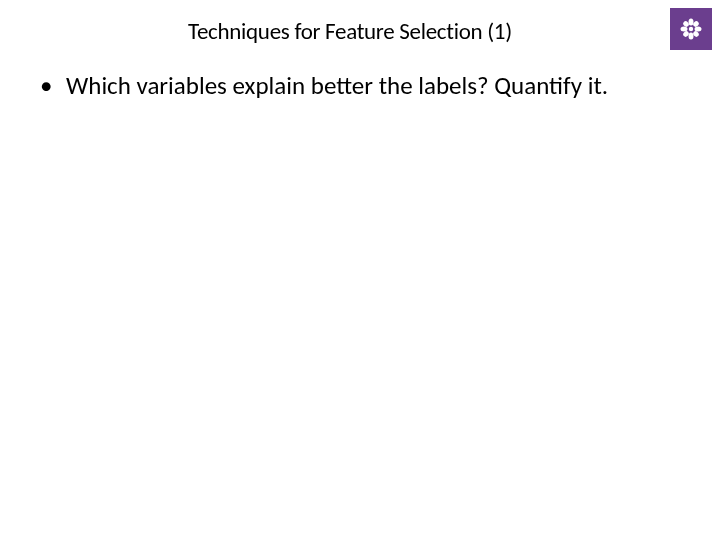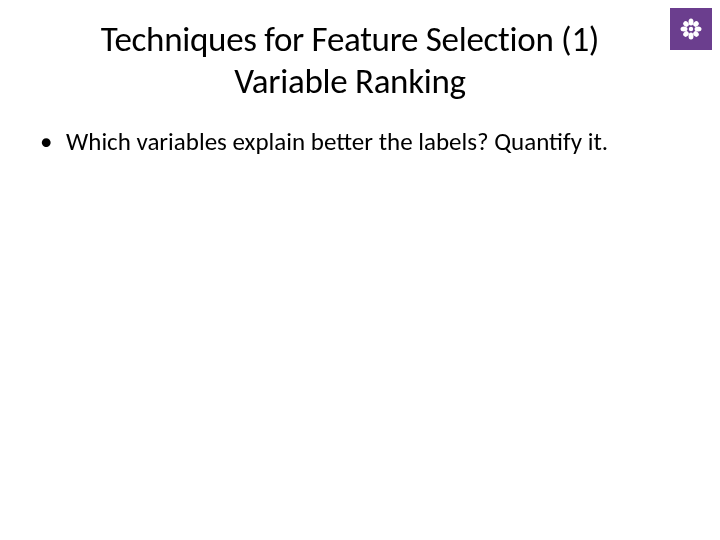--- a/index.html
+++ b/index.html
@@ -30,21 +30,21 @@
       width: 26px;
       height: 26px;
       position: relative;
     }
     .logo-inner svg {
       width: 100%;
       height: 100%;
     }
     .title {
       text-align: center;
-      font-size: 35px;
+      font-size: 23px;
       font-weight: 400;
       color: #000000;
       line-height: 1.2;
       padding-top: 18px;
       padding-left: 40px;
       padding-right: 60px;
       letter-spacing: -0.3px;
     }
     .title-line1 {
       display: block;
@@ -90,21 +90,20 @@
         <ellipse cx="18" cy="8" rx="2.5" ry="3" transform="rotate(45 18 8)"></ellipse>
         <ellipse cx="8" cy="18" rx="2.5" ry="3" transform="rotate(45 8 18)"></ellipse>
         <ellipse cx="18" cy="18" rx="2.5" ry="3" transform="rotate(-45 18 18)"></ellipse>
       </g>
     </svg>
   </div>
 </div>
 
 <div class="title">
   <span class="title-line1">Techniques for Feature Selection (1)</span>
-  <span class="title-line2">Variable Ranking</span>
 </div>
 
 <div class="content">
   <div class="bullet-item">
     <span class="bullet-marker">•</span>
     <span class="bullet-text">Which variables explain better the labels? Quantify it.</span>
   </div>
 </div>
 
 </body></html>

